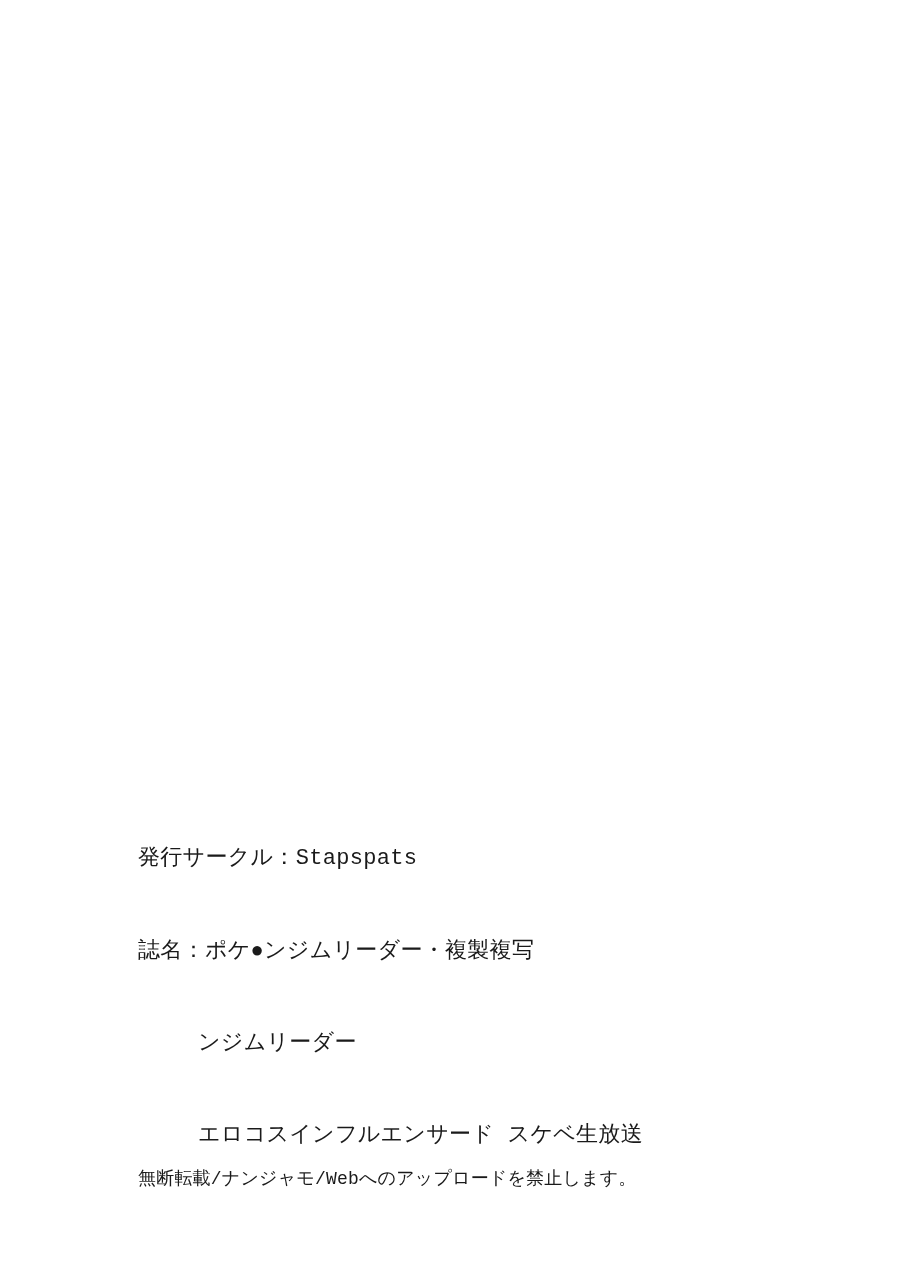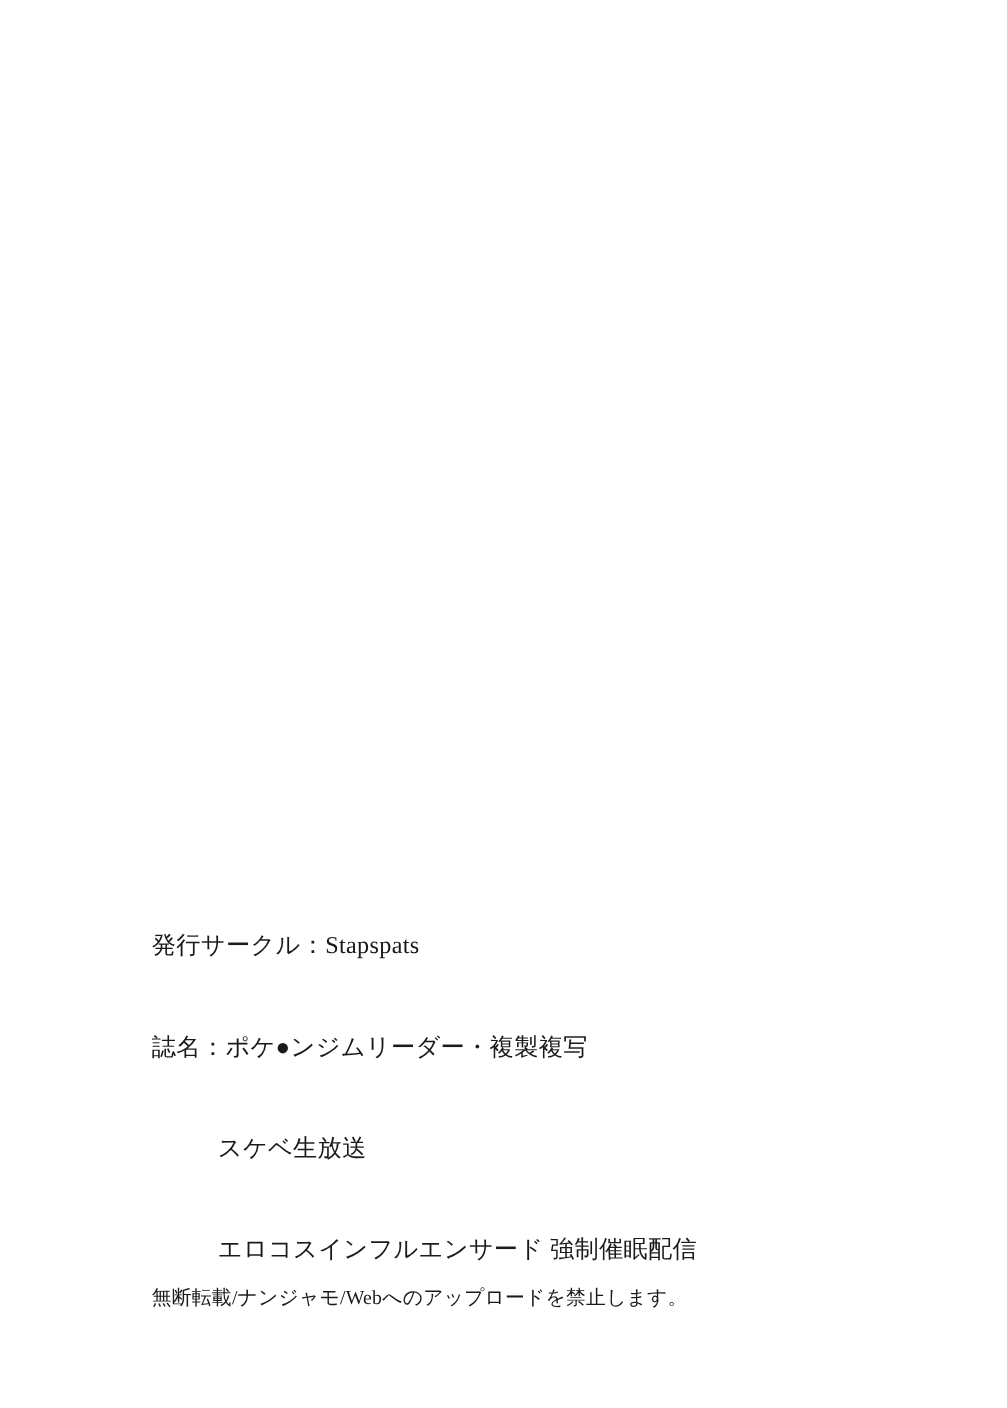--- a/index.html
+++ b/index.html
@@ -6,21 +6,21 @@
     margin: 0;
     padding: 0;
     background: #ffffff;
   }
   .page {
     position: relative;
     width: 915px;
     height: 1280px;
     background: #ffffff;
     overflow: hidden;
-    font-family: Liberation Serif, serif;
+    font-family: Liberation Mono, monospace;
     color: #1a1a1a;
   }
   .colophon {
     position: absolute;
     left: 138px;
     top: 783px;
     font-size: 22px;
     line-height: 30.7px;
     letter-spacing: 0.3px;
     white-space: pre;
@@ -39,22 +39,22 @@
   }
 </style>
 </head>
 <body>
 
 <div class="page">
 
   <div class="colophon">
     <div class="line">発行サークル：Stapspats</div>
     <div class="line">誌名：ポケ●ンジムリーダー・複製複写</div>
-    <div class="line indent">スケベ生放送</div>
-    <div class="line indent">エロコスインフルエンサード 強制催眠配信</div>
+    <div class="line indent">ンジムリーダー</div>
+    <div class="line indent">エロコスインフルエンサード スケベ生放送</div>
     
     
     
     
     
   </div>
 
   <div class="notices">
     <div class="line">無断転載/ナンジャモ/Webへのアップロードを禁止します。</div>
     

